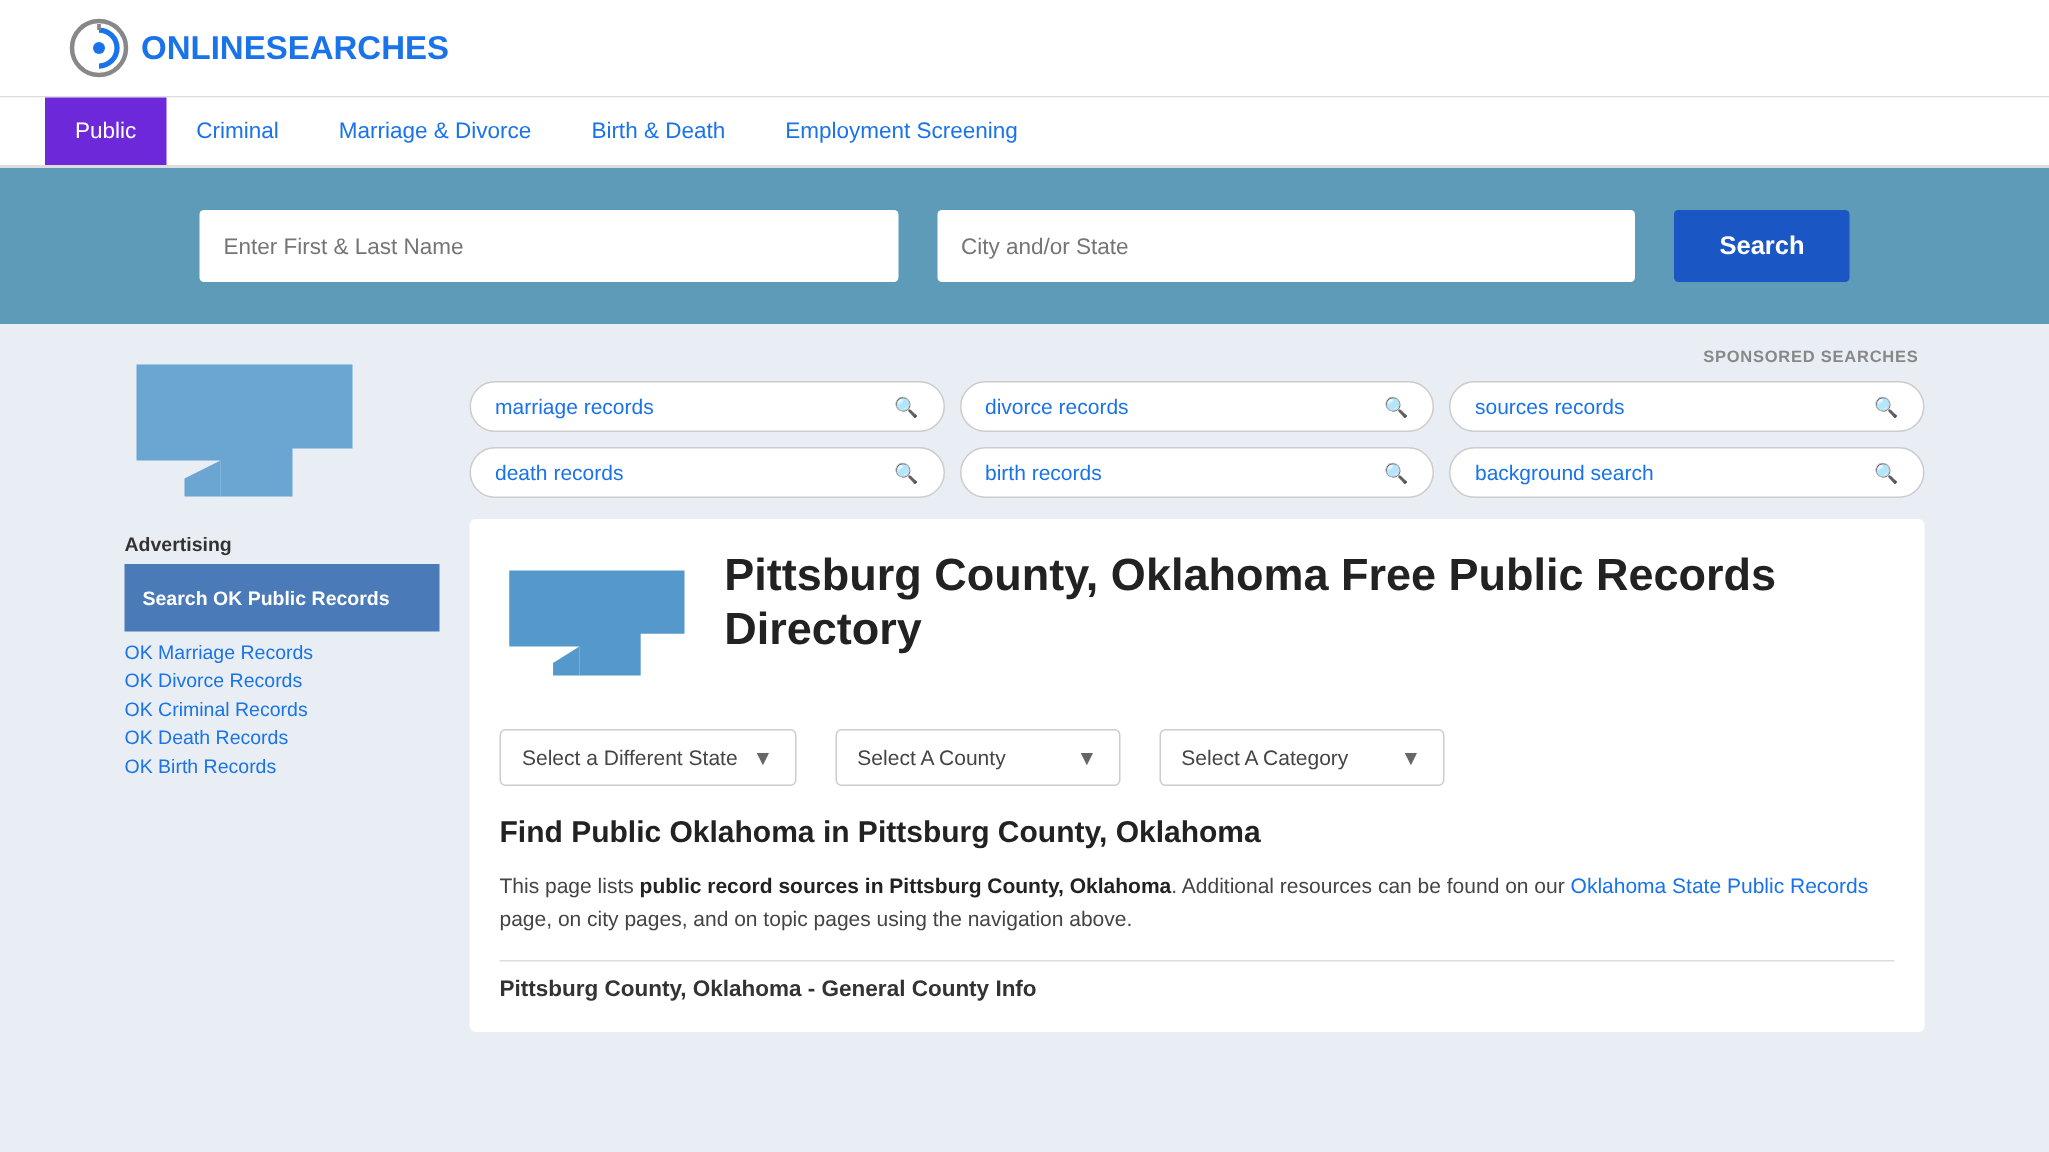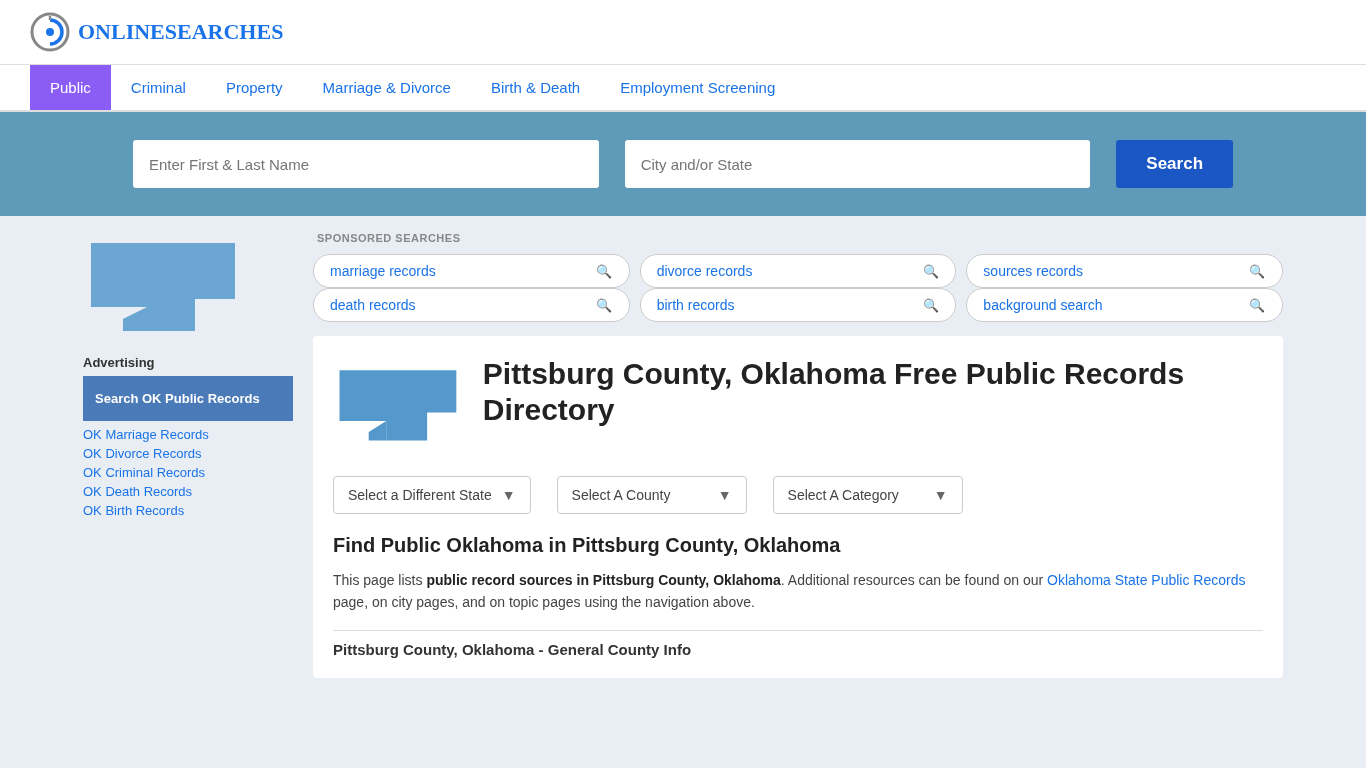--- a/index.html
+++ b/index.html
@@ -1,50 +1,50 @@
 <!DOCTYPE html>
 <html><head>
   <meta charset="utf-8">
   <style>
     * { box-sizing: border-box; margin: 0; padding: 0; }
     body { font-family: Arial, sans-serif; background: #e8eef3; font-size: 14px; color: #333; }
 
     
-    .header { background: #fff; padding: 12px 30px; display: flex; align-items: flex-start; border-bottom: 1px solid #ddd; font-family: Liberation Serif, serif; }
+    .header { background: #fff; padding: 12px 46px; display: flex; align-items: flex-start; border-bottom: 1px solid #ddd; }
     .logo { display: flex; align-items: center; gap: 8px; }
     .logo-icon { width: 40px; height: 40px; }
     .logo-text { font-size: 22px; font-weight: bold; color: #333; }
     .logo-text span { color: #1a73e8; }
 
     
     .nav { background: #fff; display: flex; padding: 0 30px; border-bottom: 2px solid #ddd; }
     .nav-item { padding: 14px 20px; font-size: 15px; color: #1a73e8; cursor: pointer; font-weight: 500; text-decoration: none; }
-    .nav-item.active { background: #8b5cf6; color: #fff; }
+    .nav-item.active { background: #6d28d9; color: #fff; }
 
     
     .search-banner { background: #5d9bb8; padding: 28px 30px; }
     .search-banner h2 { text-align: center; color: #fff; font-size: 22px; font-weight: bold; margin-bottom: 18px; }
     .search-form { display: flex; gap: 26px; max-width: 1100px; margin: 0 auto; }
     .search-form input { flex: 1; padding: 14px 16px; font-size: 15px; border: none; border-radius: 3px; outline: none; color: #888; }
     .search-btn { background: #1a56c4; color: #fff; border: none; padding: 14px 30px; font-size: 17px; font-weight: bold; cursor: pointer; border-radius: 3px; white-space: nowrap; }
 
     
     .main-container { display: flex; max-width: 1240px; margin: 0 auto; padding: 16px 20px; gap: 20px; }
 
     
     .sidebar { width: 210px; flex-shrink: 0; }
     .ok-map { width: 160px; height: 110px; margin-bottom: 10px; }
     .advertising-label { font-size: 13px; font-weight: bold; color: #333; margin-bottom: 6px; }
     .ad-box { background: #4a7ab8; color: #fff; padding: 15px 12px; font-size: 13px; font-weight: bold; cursor: pointer; margin-bottom: 6px; }
     .sidebar-links a { display: block; color: #1a73e8; text-decoration: none; font-size: 13px; margin-bottom: 4px; }
 
     
     .content { flex: 1; }
-    .sponsored-tags-label { font-size: 11px; color: #888; font-weight: bold; letter-spacing: 0.5px; margin-bottom: 10px; padding: 0 4px; }
-    .tags-row { display: flex; gap: 10px; }
+    .sponsored-tags-label { font-size: 11px; color: #888; font-weight: bold; letter-spacing: 0.5px; margin-bottom: 10px; padding: 0 4px; text-align: right; }
+    .tags-row { display: flex; gap: 10px; margin-bottom: 10px; }
     .tag-pill { display: flex; align-items: center; justify-content: space-between; border: 1px solid #ccc; border-radius: 20px; padding: 8px 16px; font-size: 14px; color: #1a73e8; background: #fff; cursor: pointer; flex: 1; }
     .tag-pill .search-ico { color: #555; font-size: 13px; }
 
     
     .directory-section { background: #ffffff; padding: 20px; border-radius: 4px; }
     .directory-header { display: flex; align-items: flex-start; gap: 20px; margin-bottom: 20px; }
     .directory-title { font-size: 30px; font-weight: bold; color: #222; line-height: 1.2; }
 
     
     .dropdowns-row { display: flex; gap: 26px; margin-bottom: 20px; }
@@ -76,21 +76,20 @@
     </svg>
     <div class="logo-text">
       <span>ONLINE</span><span style="color:#1a73e8">SEARCHES</span>
     </div>
   </div>
 </div>
 
 <nav class="nav">
   <a class="nav-item active">Public</a>
   <a class="nav-item">Criminal</a>
-  <a class="nav-item">Property</a>
   <a class="nav-item">Marriage &amp; Divorce</a>
   <a class="nav-item">Birth &amp; Death</a>
   <a class="nav-item">Employment Screening</a>
 </nav>
 
 <div class="search-banner">
   <div class="search-form">
     <input type="text" placeholder="Enter First &amp; Last Name" style="">
     <input type="text" placeholder="City and/or State" style="">
     <button class="search-btn">Search</button>

